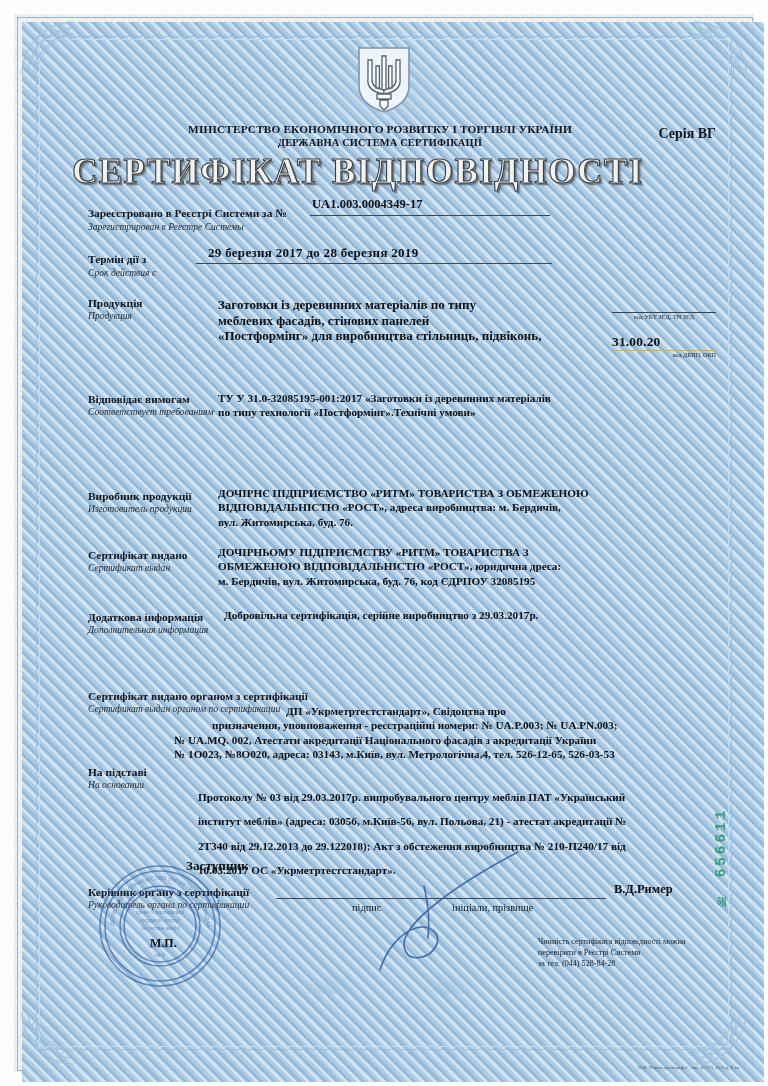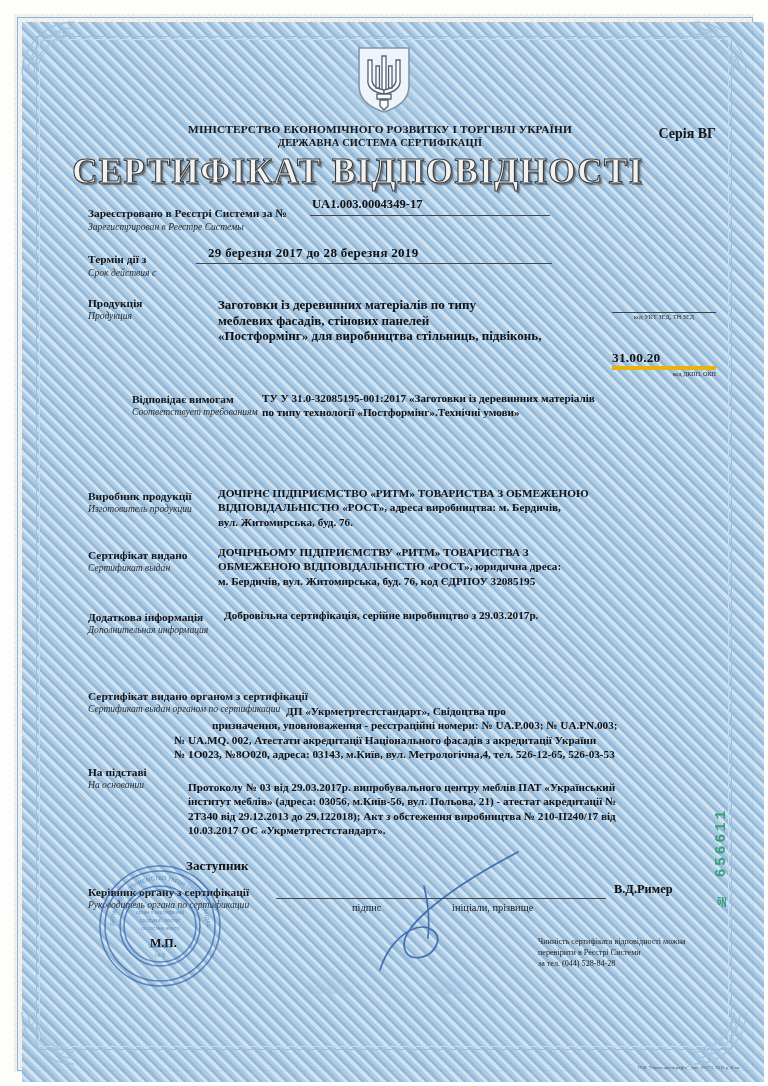--- a/index.html
+++ b/index.html
@@ -117,25 +117,25 @@
   .term-line{position:absolute;left:108px;top:14px;width:356px;border-bottom:1px solid #43464a;}
 
   
   .prod{left:88px;top:297px;}
   .prod-val{position:absolute;left:130px;top:0px;width:390px;}
 
   .code-box{position:absolute;right:52px;top:312px;width:104px;text-align:right;}
   .code-cap{font-size:6.1px;color:#1d1f22;letter-spacing:.1px;text-align:center;}
   .code-rule{border-top:1px solid #3f4245;margin-bottom:1px;}
   .code-val{font-weight:bold;font-size:13.4px;color:#101114;text-align:left;letter-spacing:.2px;}
-  .code-val-wrap{margin-top:30px;border-bottom:4px solid #eab308;}
+  .code-val-wrap{margin-top:14px;border-bottom:1px solid #eab308;}
   .code-cap2{font-size:6.1px;color:#1d1f22;text-align:right;margin-top:1px;}
 
   
-  .req{left:88px;top:393px;margin-left:44px;}
+  .req{left:88px;top:393px;}
   .req-val{position:absolute;left:130px;top:-2px;width:460px;}
 
   
   .manu{left:88px;top:490px;}
   .manu-val{position:absolute;left:130px;top:-4px;width:500px;}
 
   
   .issu{left:88px;top:549px;}
   .issu-val{position:absolute;left:130px;top:-4px;width:500px;}
 
@@ -145,21 +145,21 @@
 
   
   .organ{left:88px;top:690px;width:600px;}
   .organ-val{margin-top:-11px;margin-left:86px;width:512px;}
   .organ-val p{margin:0;}
   .organ-val .ind1{text-indent:112px;}
   .organ-val .ind2{text-indent:38px;}
 
   .basis{left:88px;top:766px;width:600px;}
   .basis-val{margin-top:-11px;margin-left:100px;width:500px;}
-  .basis-val p{margin:0;}
+  .basis-val p{margin:10px;}
 
   
   .sig-dep{position:absolute;left:186px;top:858px;font-weight:bold;font-size:13.2px;color:#101114;}
   .sig-lbl{position:absolute;left:88px;top:886px;}
   .sig-line{position:absolute;left:276px;top:898px;width:330px;border-bottom:1px solid #43464a;}
   .sig-cap1{position:absolute;left:352px;top:902px;font-size:10.4px;color:#1b1d20;}
   .sig-cap2{position:absolute;left:452px;top:902px;font-size:10.4px;color:#1b1d20;}
   .sig-name{position:absolute;left:614px;top:882px;font-weight:bold;font-size:12.4px;color:#101114;}
   .mp{position:absolute;left:150px;top:936px;font-weight:bold;font-size:12px;color:#101114;}
 

